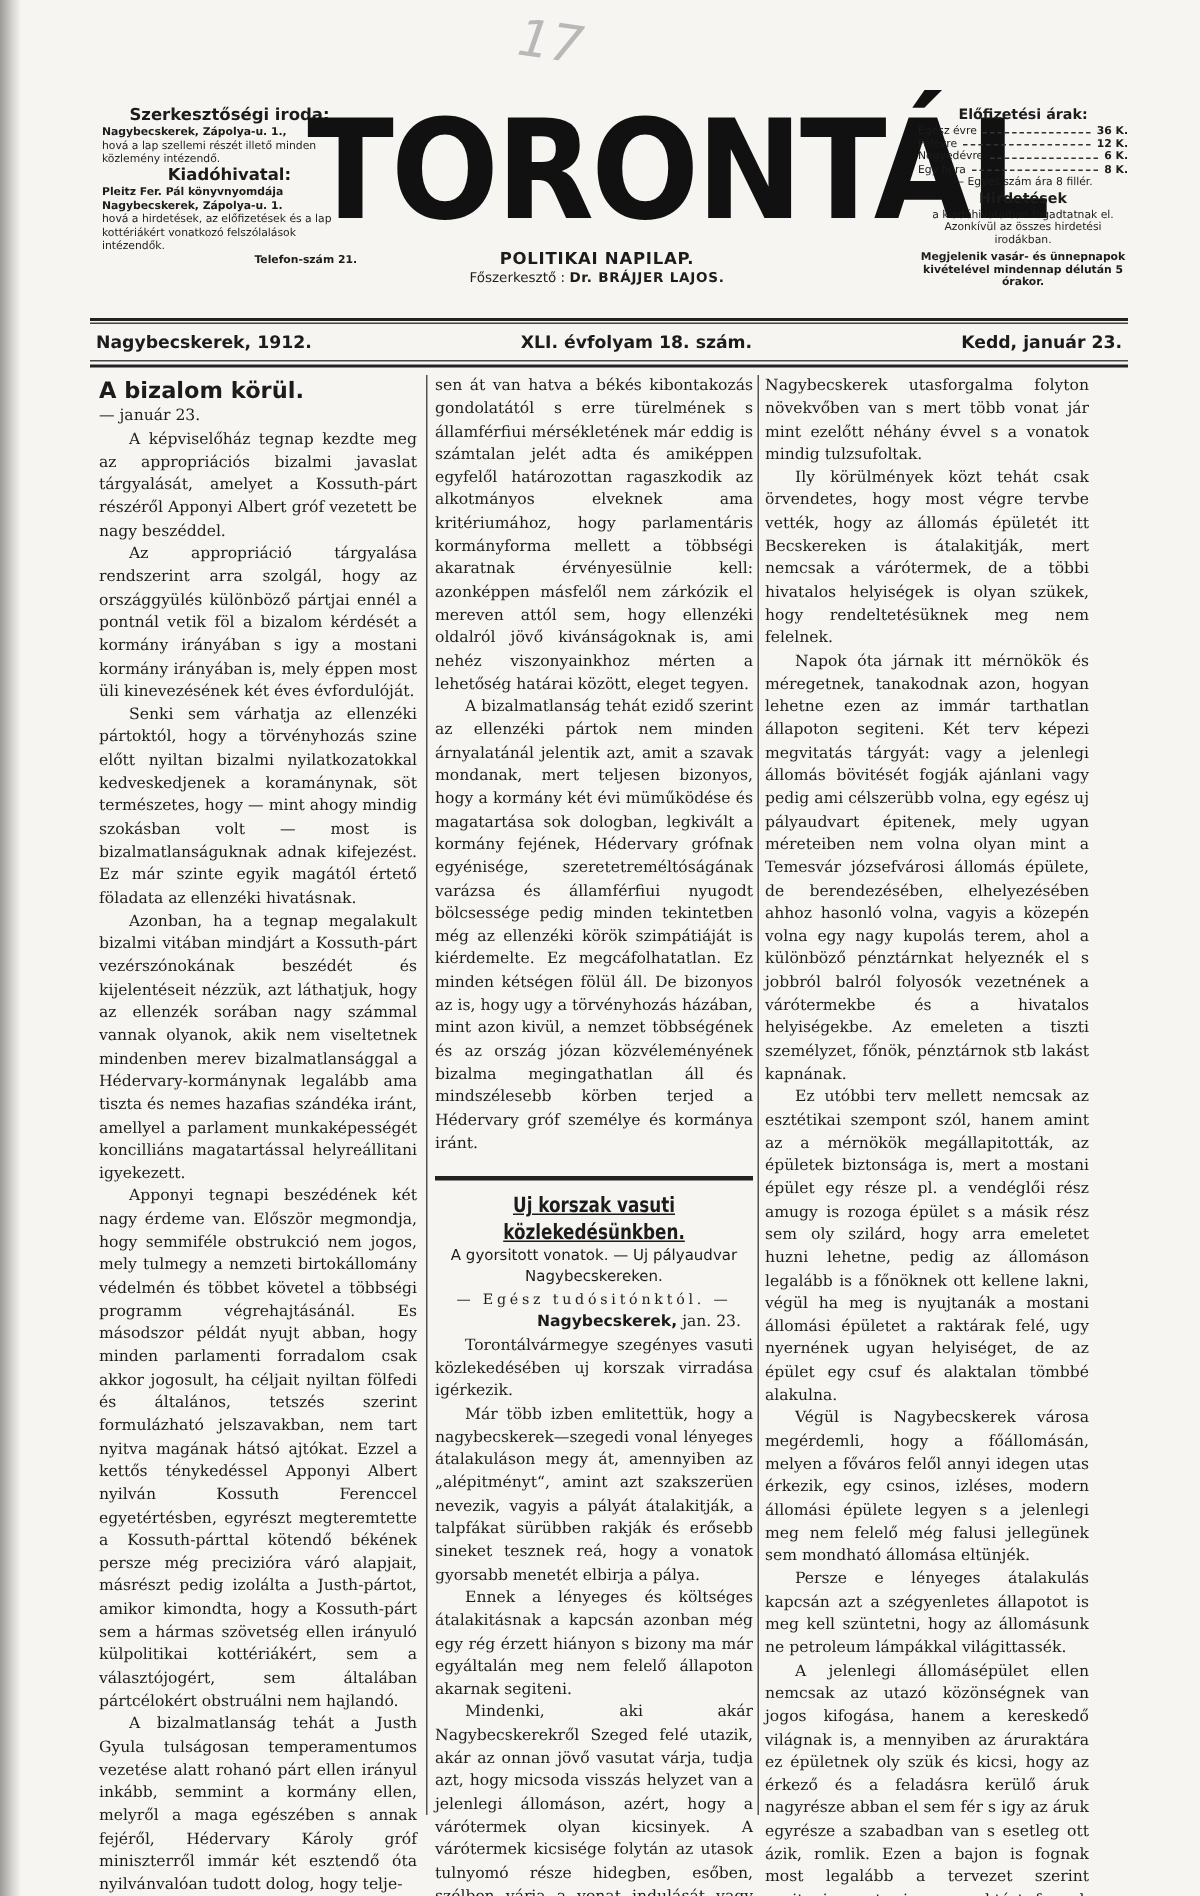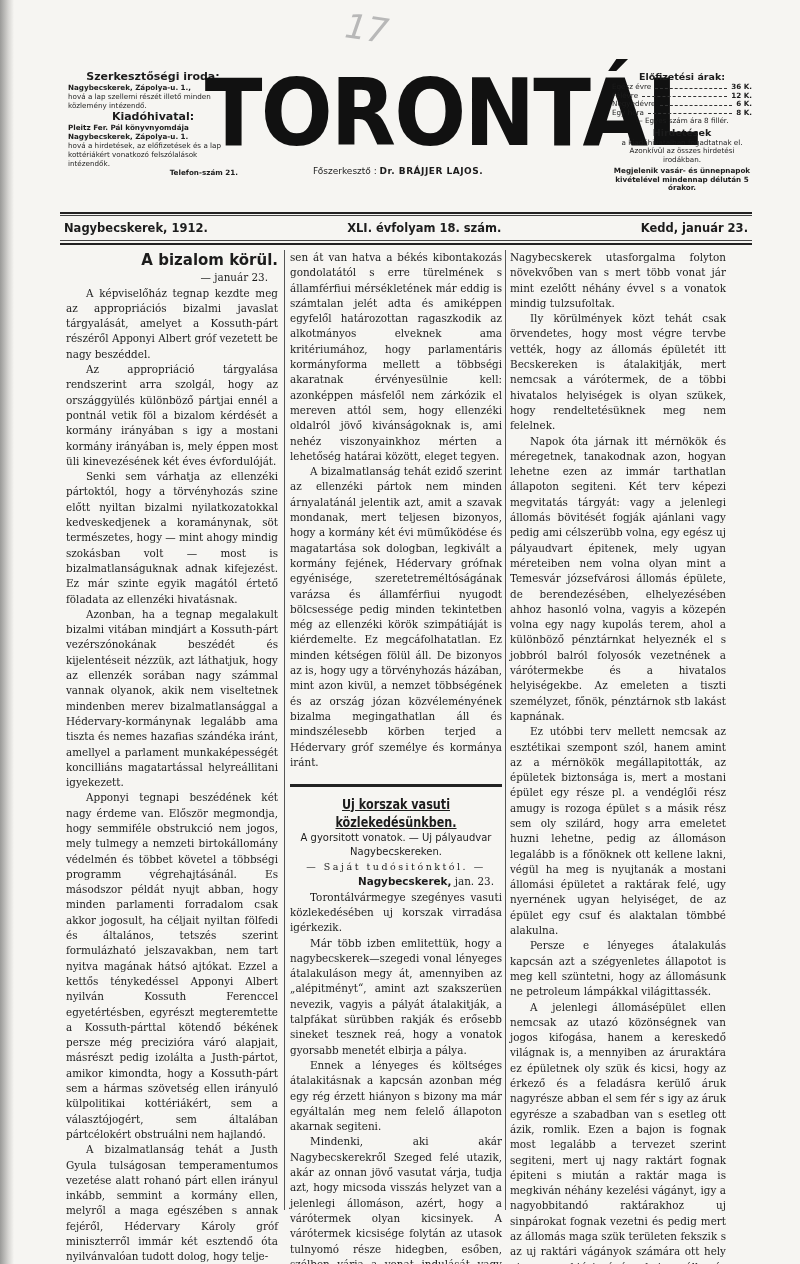--- a/index.html
+++ b/index.html
@@ -47,22 +47,22 @@
   .dateline { position:absolute; left:64px; top:221px; width:684px; display:flex; justify-content:space-between;
     font-family:"DejaVu Sans", sans-serif; font-weight:bold; font-size:11.5px; }
   
   .col { position:absolute; top:250px; font-size:10.4px; line-height:15.3px; text-align:justify; }
   .col p { margin:0; text-indent:20px; }
   .col p.ni { text-indent:0; }
   .col1 { left:66px; width:212px; }
   .col2 { left:290px; width:212px; }
   .col3 { left:510px; width:216px; }
   .vrule { position:absolute; top:250px; height:960px; border-left:1px solid #555; }
-  .art-title { font-family:"DejaVu Sans", sans-serif; font-weight:bold; font-size:15px; text-align:right; margin:3px 0 2px; }
-  .art-date { text-align:right; padding-right:10px; }
+  .art-title { font-family:"DejaVu Sans", sans-serif; font-weight:bold; font-size:15px; text-align:left; margin:3px 0 2px; }
+  .art-date { text-align:left; padding-right:10px; }
   .box-rule { border-top:3px solid #222; margin:14px 0 8px; }
   .art2-title { font-family:"DejaVu Sans", sans-serif; font-weight:bold; font-size:14px; text-align:center;
     transform:scaleX(0.8); transform-origin:center; text-decoration:underline; line-height:18px; }
   .art2-sub { font-family:"DejaVu Sans", sans-serif; font-weight:normal; font-size:10px; text-align:center; line-height:14px; }
   .art2-own { text-align:center; letter-spacing:2.5px; font-size:9.5px; }
   .art2-place { text-align:right; padding-right:8px; }
   .art2-place b { font-family:"DejaVu Sans", sans-serif; }
 </style>
 </head>
 <body>
@@ -76,20 +76,21 @@
     <div class="b">Nagybecskerek, Zápolya-u. 1.,</div>
     <div class="t">hová a lap szellemi részét illető minden közlemény intézendő.</div>
     <div class="h">Kiadóhivatal:</div>
     <div class="b">Pleitz Fer. Pál könyvnyomdája Nagybecskerek, Zápolya-u. 1.</div>
     <div class="t">hová a hirdetések, az előfizetések és a lap kottériákért vonatkozó felszólalások intézendők.</div>
     <div class="b" style="text-align:right">Telefon-szám 21.</div>
   </div>
 
   <div class="title-block">
     <div class="title">TORONTÁL</div>
+    <div class="subtitle">POLITIKAI NAPILAP.</div>
     <div class="editor">
       <span>Főszerkesztő :</span>
       <b>Dr. BRÁJJER LAJOS.</b>
     </div>
   </div>
 
   <div class="right-box">
     <div class="h">Előfizetési árak:</div>
     <div class="price-row">
         <span>Egész évre</span>
@@ -141,32 +142,33 @@
   <p>Apponyi tegnapi beszédének két nagy érdeme van. Először megmondja, hogy semmiféle obstrukció nem jogos, mely tulmegy a nemzeti birtokállomány védelmén és többet követel a többségi programm végrehajtásánál. Es másodszor példát nyujt abban, hogy minden parlamenti forradalom csak akkor jogosult, ha céljait nyiltan fölfedi és általános, tetszés szerint formulázható jelszavakban, nem tart nyitva magának hátsó ajtókat. Ezzel a kettős ténykedéssel Apponyi Albert nyilván Kossuth Ferenccel egyetértésben, egyrészt megteremtette a Kossuth-párttal kötendő békének persze még precizióra váró alapjait, másrészt pedig izolálta a Justh-pártot, amikor kimondta, hogy a Kossuth-párt sem a hármas szövetség ellen irányuló külpolitikai kottériákért, sem a választójogért, sem általában pártcélokért obstruálni nem hajlandó.</p>
   <p>A bizalmatlanság tehát a Justh Gyula tulságosan temperamentumos vezetése alatt rohanó párt ellen irányul inkább, semmint a kormány ellen, melyről a maga egészében s annak fejéről, Hédervary Károly gróf miniszterről immár két esztendő óta nyilvánvalóan tudott dolog, hogy telje-</p>
 </div>
 
 <div class="col col2">
   <p class="ni">sen át van hatva a békés kibontakozás gondolatától s erre türelmének s államférfiui mérsékletének már eddig is számtalan jelét adta és amiképpen egyfelől határozottan ragaszkodik az alkotmányos elveknek ama kritériumához, hogy parlamentáris kormányforma mellett a többségi akaratnak érvényesülnie kell: azonképpen másfelől nem zárkózik el mereven attól sem, hogy ellenzéki oldalról jövő kivánságoknak is, ami nehéz viszonyainkhoz mérten a lehetőség határai között, eleget tegyen.</p>
   <p>A bizalmatlanság tehát ezidő szerint az ellenzéki pártok nem minden árnyalatánál jelentik azt, amit a szavak mondanak, mert teljesen bizonyos, hogy a kormány két évi müműködése és magatartása sok dologban, legkivált a kormány fejének, Hédervary grófnak egyénisége, szeretetreméltóságának varázsa és államférfiui nyugodt bölcsessége pedig minden tekintetben még az ellenzéki körök szimpátiáját is kiérdemelte. Ez megcáfolhatatlan. Ez minden kétségen fölül áll. De bizonyos az is, hogy ugy a törvényhozás házában, mint azon kivül, a nemzet többségének és az ország józan közvéleményének bizalma megingathatlan áll és mindszélesebb körben terjed a Hédervary gróf személye és kormánya iránt.</p>
   <div class="box-rule"></div>
   <div class="art2-title">Uj korszak vasuti közlekedésünkben.</div>
   <div class="art2-sub">A gyorsitott vonatok. — Uj pályaudvar Nagybecskereken.</div>
-  <div class="art2-own">— Saját tudósitónktól. —</div>
+  <div class="art2-own">— Egész tudósitónktól. —</div>
   <div class="art2-place">
     <b>Nagybecskerek,</b>
     <span>jan. 23.</span>
   </div>
   <p>Torontálvármegye szegényes vasuti közlekedésében uj korszak virradása igérkezik.</p>
   <p>Már több izben emlitettük, hogy a nagybecskerek—szegedi vonal lényeges átalakuláson megy át, amennyiben az „alépitményt“, amint azt szakszerüen nevezik, vagyis a pályát átalakitják, a talpfákat sürübben rakják és erősebb sineket tesznek reá, hogy a vonatok gyorsabb menetét elbirja a pálya.</p>
   <p>Ennek a lényeges és költséges átalakitásnak a kapcsán azonban még egy rég érzett hiányon s bizony ma már egyáltalán meg nem felelő állapoton akarnak segiteni.</p>
   <p>Mindenki, aki akár Nagybecskerekről Szeged felé utazik, akár az onnan jövő vasutat várja, tudja azt, hogy micsoda visszás helyzet van a jelenlegi állomáson, azért, hogy a várótermek olyan kicsinyek. A várótermek kicsisége folytán az utasok tulnyomó része hidegben, esőben, szélben várja a vonat indulását vagy érkezését és sürü késését, ugy hogy bizony szinte csodálatos, hogy az utazó közönség részéről a visszás állapot ellen soha senki fel nem szólalt. Ez a helyzet mindinkább jobban nehezedik a közönségre, mert</p>
 </div>
 
 <div class="col col3">
   <p class="ni">Nagybecskerek utasforgalma folyton növekvőben van s mert több vonat jár mint ezelőtt néhány évvel s a vonatok mindig tulzsufoltak.</p>
   <p>Ily körülmények közt tehát csak örvendetes, hogy most végre tervbe vették, hogy az állomás épületét itt Becskereken is átalakitják, mert nemcsak a várótermek, de a többi hivatalos helyiségek is olyan szükek, hogy rendeltetésüknek meg nem felelnek.</p>
   <p>Napok óta járnak itt mérnökök és méregetnek, tanakodnak azon, hogyan lehetne ezen az immár tarthatlan állapoton segiteni. Két terv képezi megvitatás tárgyát: vagy a jelenlegi állomás bövitését fogják ajánlani vagy pedig ami célszerübb volna, egy egész uj pályaudvart épitenek, mely ugyan méreteiben nem volna olyan mint a Temesvár józsefvárosi állomás épülete, de berendezésében, elhelyezésében ahhoz hasonló volna, vagyis a közepén volna egy nagy kupolás terem, ahol a különböző pénztárnkat helyeznék el s jobbról balról folyosók vezetnének a várótermekbe és a hivatalos helyiségekbe. Az emeleten a tiszti személyzet, főnök, pénztárnok stb lakást kapnának.</p>
   <p>Ez utóbbi terv mellett nemcsak az esztétikai szempont szól, hanem amint az a mérnökök megállapitották, az épületek biztonsága is, mert a mostani épület egy része pl. a vendéglői rész amugy is rozoga épület s a másik rész sem oly szilárd, hogy arra emeletet huzni lehetne, pedig az állomáson legalább is a főnöknek ott kellene lakni, végül ha meg is nyujtanák a mostani állomási épületet a raktárak felé, ugy nyernének ugyan helyiséget, de az épület egy csuf és alaktalan tömbbé alakulna.</p>
+  <p>Végül is Nagybecskerek városa megérdemli, hogy a főállomásán, melyen a főváros felől annyi idegen utas érkezik, egy csinos, izléses, modern állomási épülete legyen s a jelenlegi meg nem felelő még falusi jellegünek sem mondható állomása eltünjék.</p>
   <p>Persze e lényeges átalakulás kapcsán azt a szégyenletes állapotot is meg kell szüntetni, hogy az állomásunk ne petroleum lámpákkal világittassék.</p>
   <p>A jelenlegi állomásépület ellen nemcsak az utazó közönségnek van jogos kifogása, hanem a kereskedő világnak is, a mennyiben az áruraktára ez épületnek oly szük és kicsi, hogy az érkező és a feladásra kerülő áruk nagyrésze abban el sem fér s igy az áruk egyrésze a szabadban van s esetleg ott ázik, romlik. Ezen a bajon is fognak most legalább a tervezet szerint segiteni, mert uj nagy raktárt fognak épiteni s miután a raktár maga is megkiván néhány kezelési vágányt, igy a nagyobbitandó raktárakhoz uj sinpárokat fognak vezetni és pedig mert az állomás maga szük területen fekszik s az uj raktári vágányok számára ott hely nincs, a raktári vágányokat az állomás jelenleg bekeritett területén kivül levő lucernás földre fogják lerakni. Igy az állomás kibővül, a vonatok menetele nem lesz megzavarva.</p>
 
 </div>
 
 </body></html>

